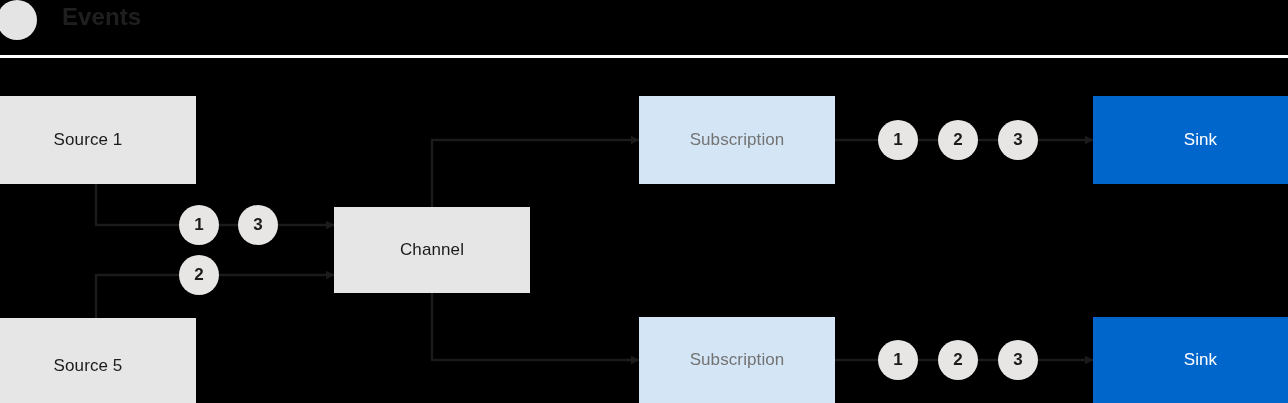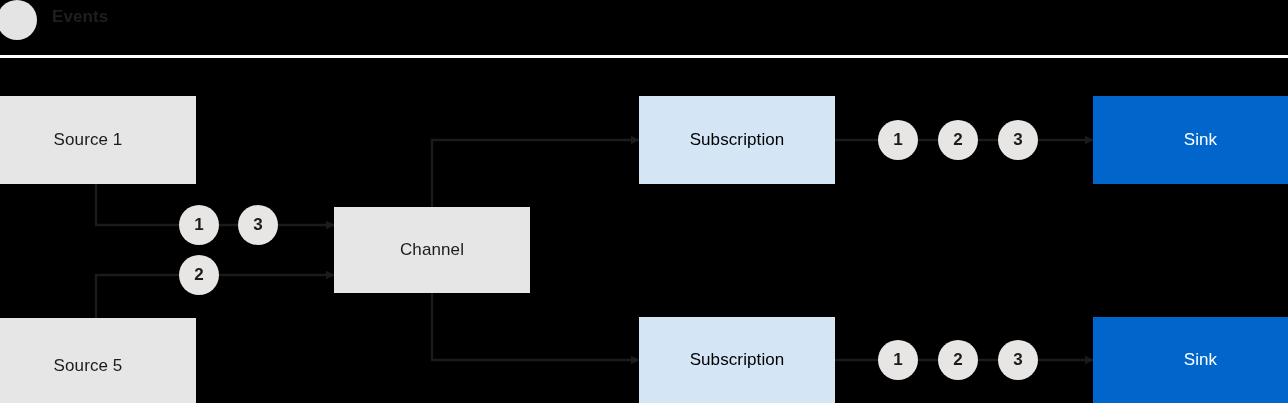--- a/index.html
+++ b/index.html
@@ -23,22 +23,22 @@
   }
   #header-dot {
     position: absolute;
     left: -3px; top: 0px;
     width: 40px; height: 40px;
     border-radius: 50%;
     background: #e4e4e4;
   }
   #header-title {
     position: absolute;
-    left: 52px; top: 3px;
-    font-size: 17px;
+    left: 62px; top: 3px;
+    font-size: 24px;
     font-weight: bold;
     color: #1f1f1f;
     letter-spacing: 0.1px;
     line-height: 28px;
     white-space: nowrap;
   }
   #header-divider {
     position: absolute;
     left: 0; top: 55px;
     width: 1288px; height: 3px;
@@ -55,21 +55,21 @@
   .node {
     position: absolute;
     display: flex;
     align-items: center;
     justify-content: center;
     box-sizing: border-box;
     font-size: 17px;
     letter-spacing: 0.1px;
   }
   .node-gray  { background: #e6e6e6; color: #1b1b1b; }
-  .node-blue  { background: #d4e6f6; color: #000000; }
+  .node-blue  { background: #d4e6f6; color: #737373; }
   .node-sink  { background: #0066cc; color: #ffffff; }
 
   
   .token {
     position: absolute;
     width: 40px; height: 40px;
     border-radius: 50%;
     background: #e8e6e4;
     color: #1b1b1b;
     font-size: 17px;

